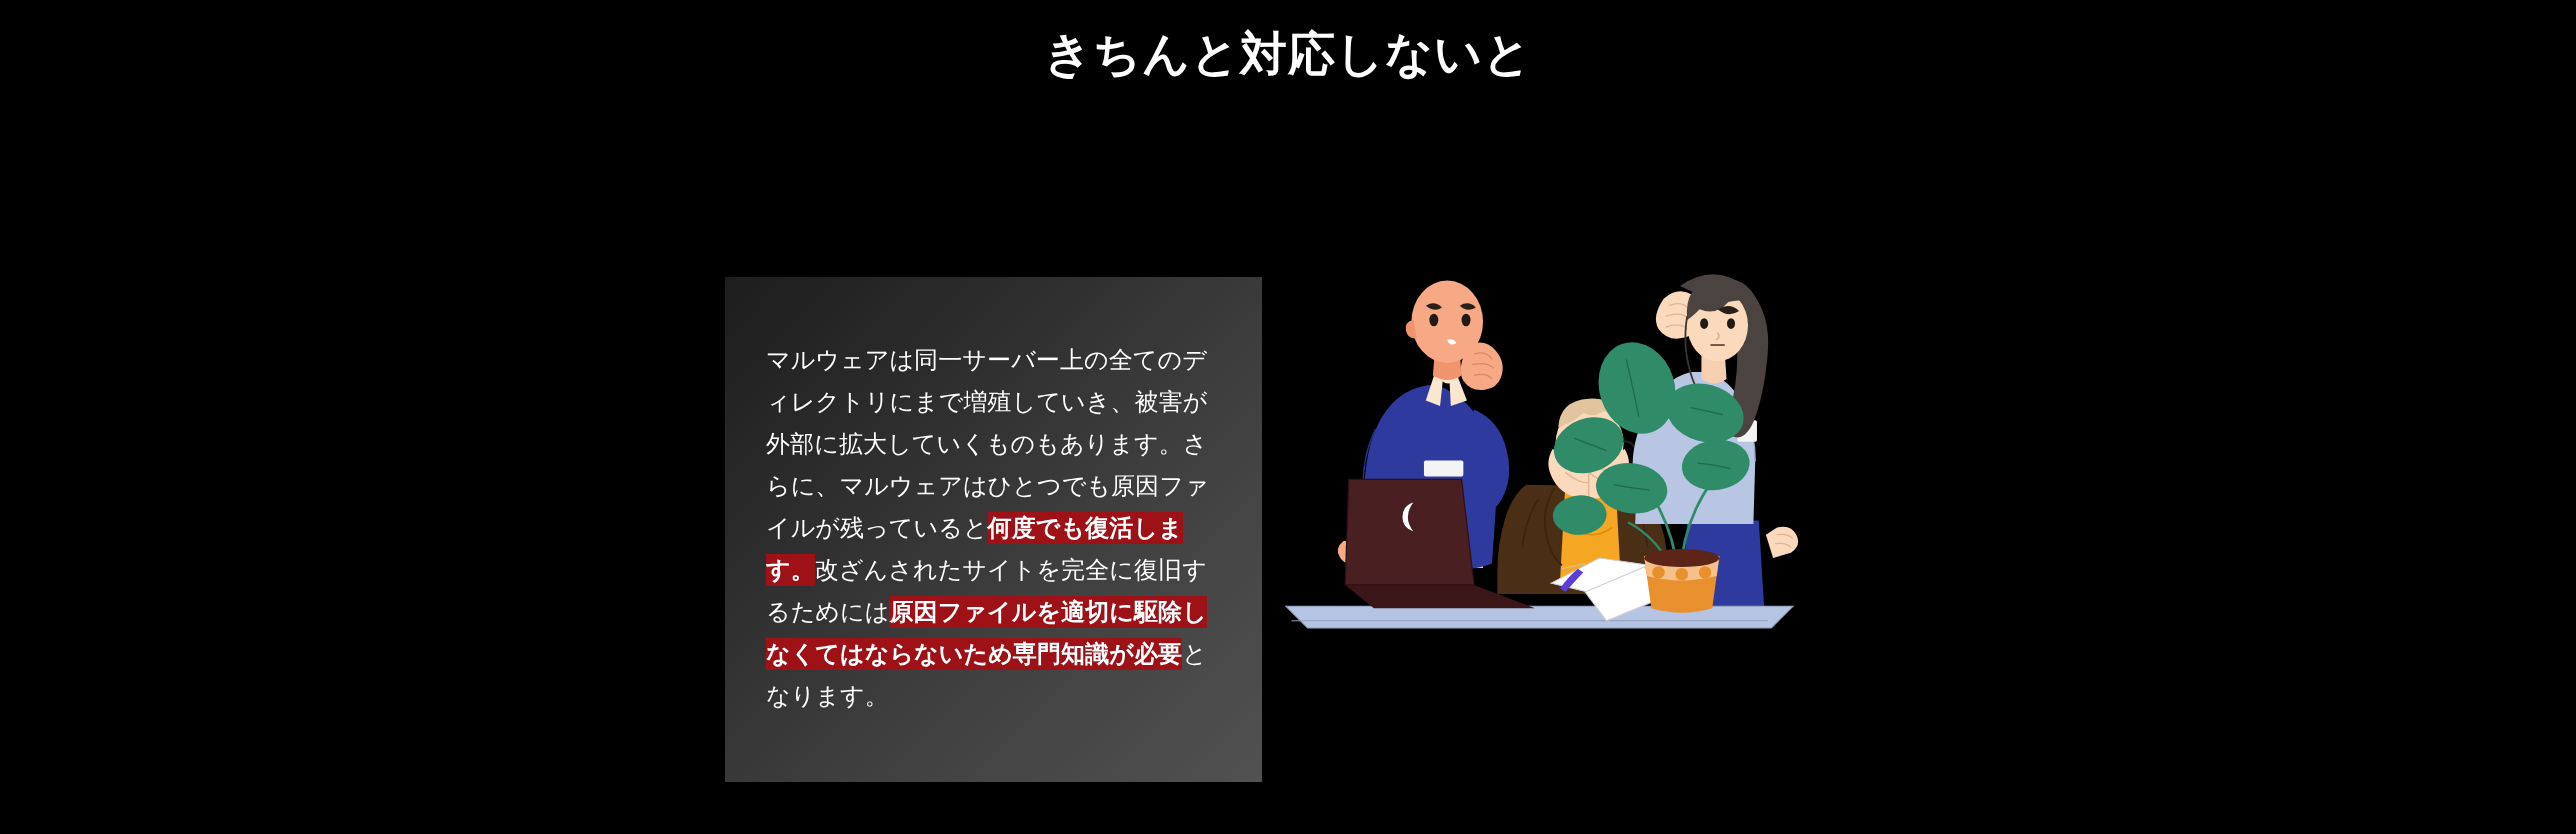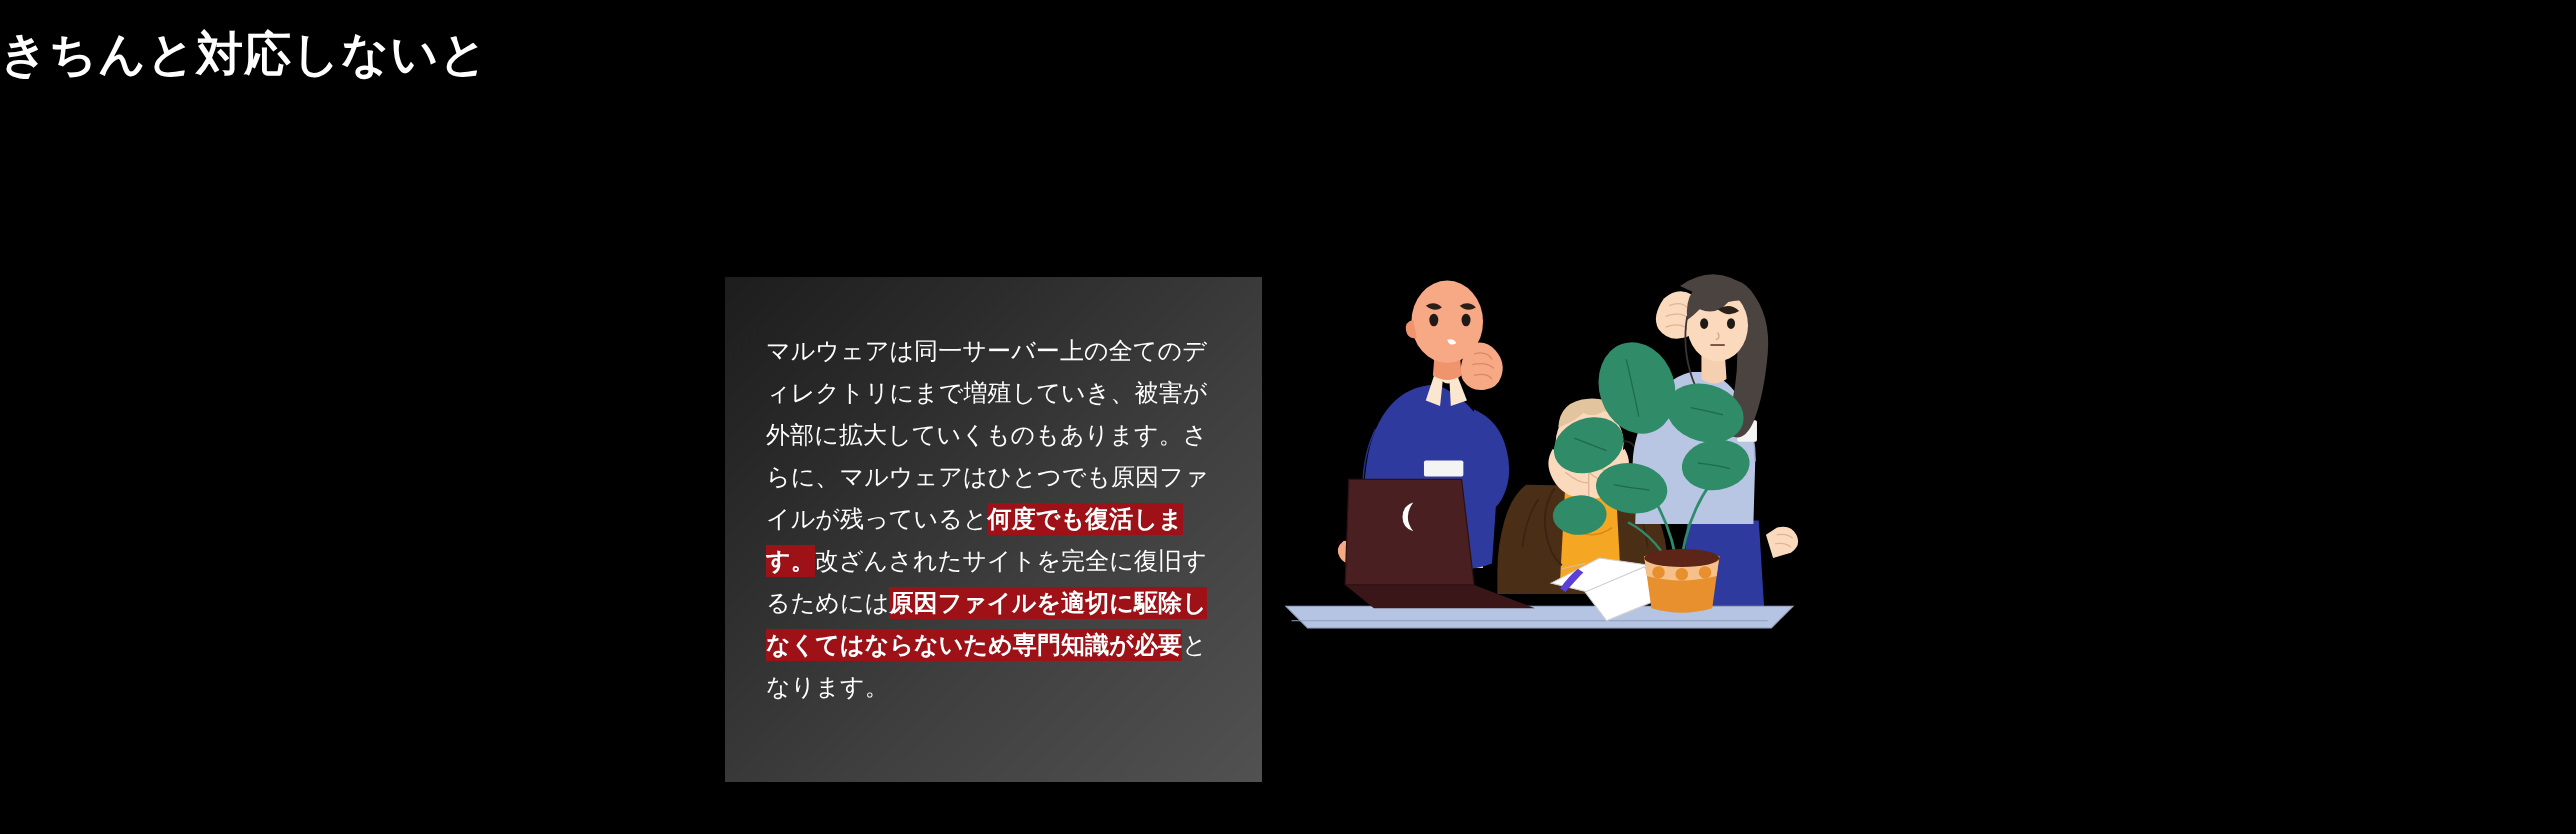--- a/index.html
+++ b/index.html
@@ -13,38 +13,39 @@
     position:relative;
     width:2576px; height:835px;
     background:#000000;
   }
 
   
   .heading {
     position:absolute;
     left:0; top:25px;
     width:2576px;
+    text-align:center;
     color:#ffffff;
     font-weight:700;
     font-size:47px;
     line-height:1.24;
     letter-spacing:0.02em;
   }
   .heading .hline { display:block; white-space:nowrap; }
 
   
   .info-panel {
     position:absolute;
     left:725px; top:277px;
     width:537px; height:505px;
     background:linear-gradient(135deg,#1d1d1d 0%, #2c2c2c 28%, #3f3f3f 60%, #515151 100%);
   }
   .info-body {
     position:absolute;
-    left:41px; top:53px;
+    left:41px; top:62px;
     width:458px;
     color:#ffffff;
     font-size:24px;
     line-height:42px;
     letter-spacing:0.005em;
     font-weight:400;
     text-shadow:0 0 0.9px rgba(0,0,0,.25);
   }
   .info-body .hl {
     background:#9e1117;

